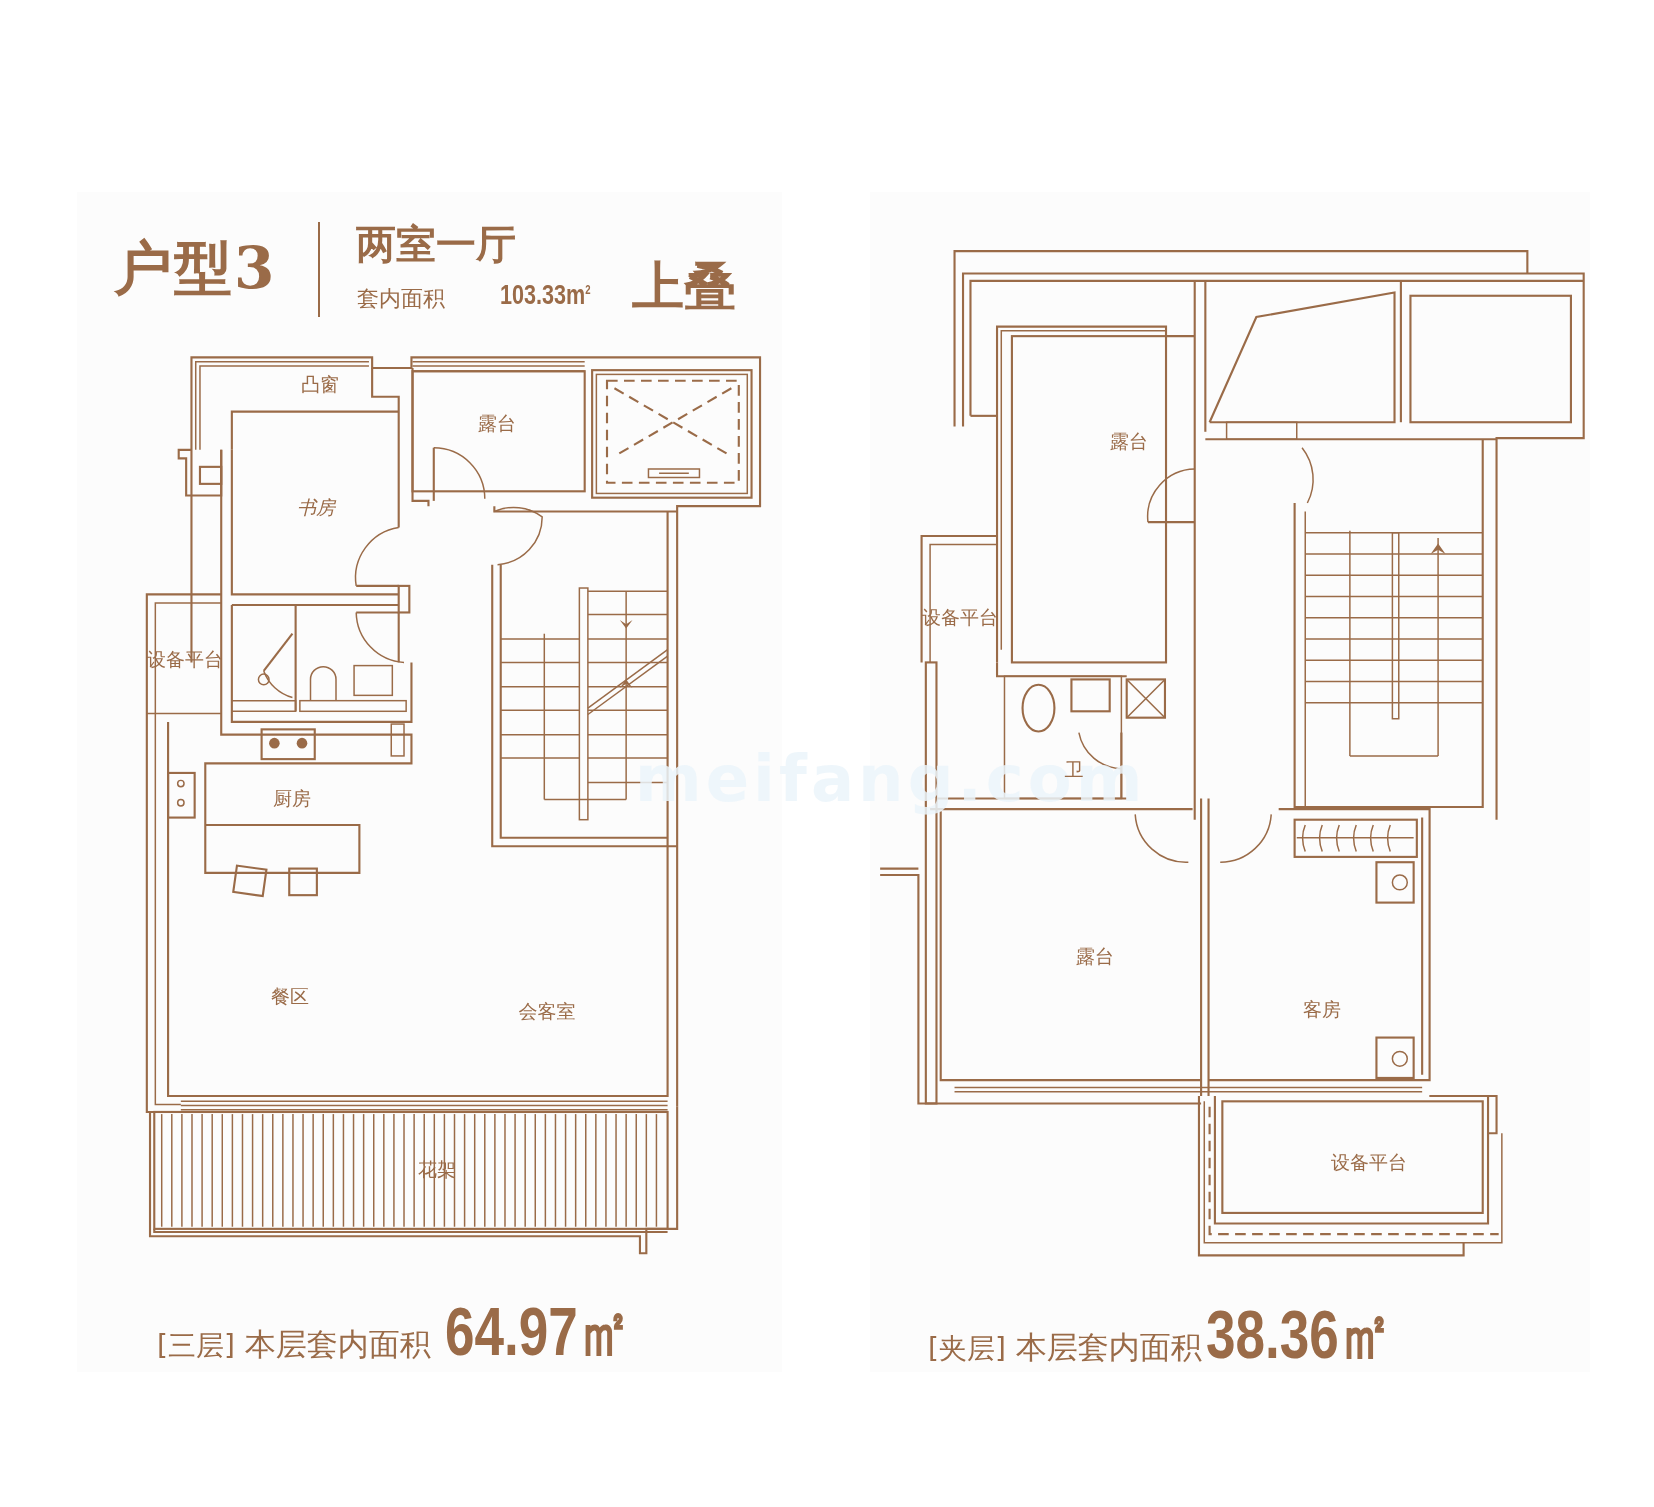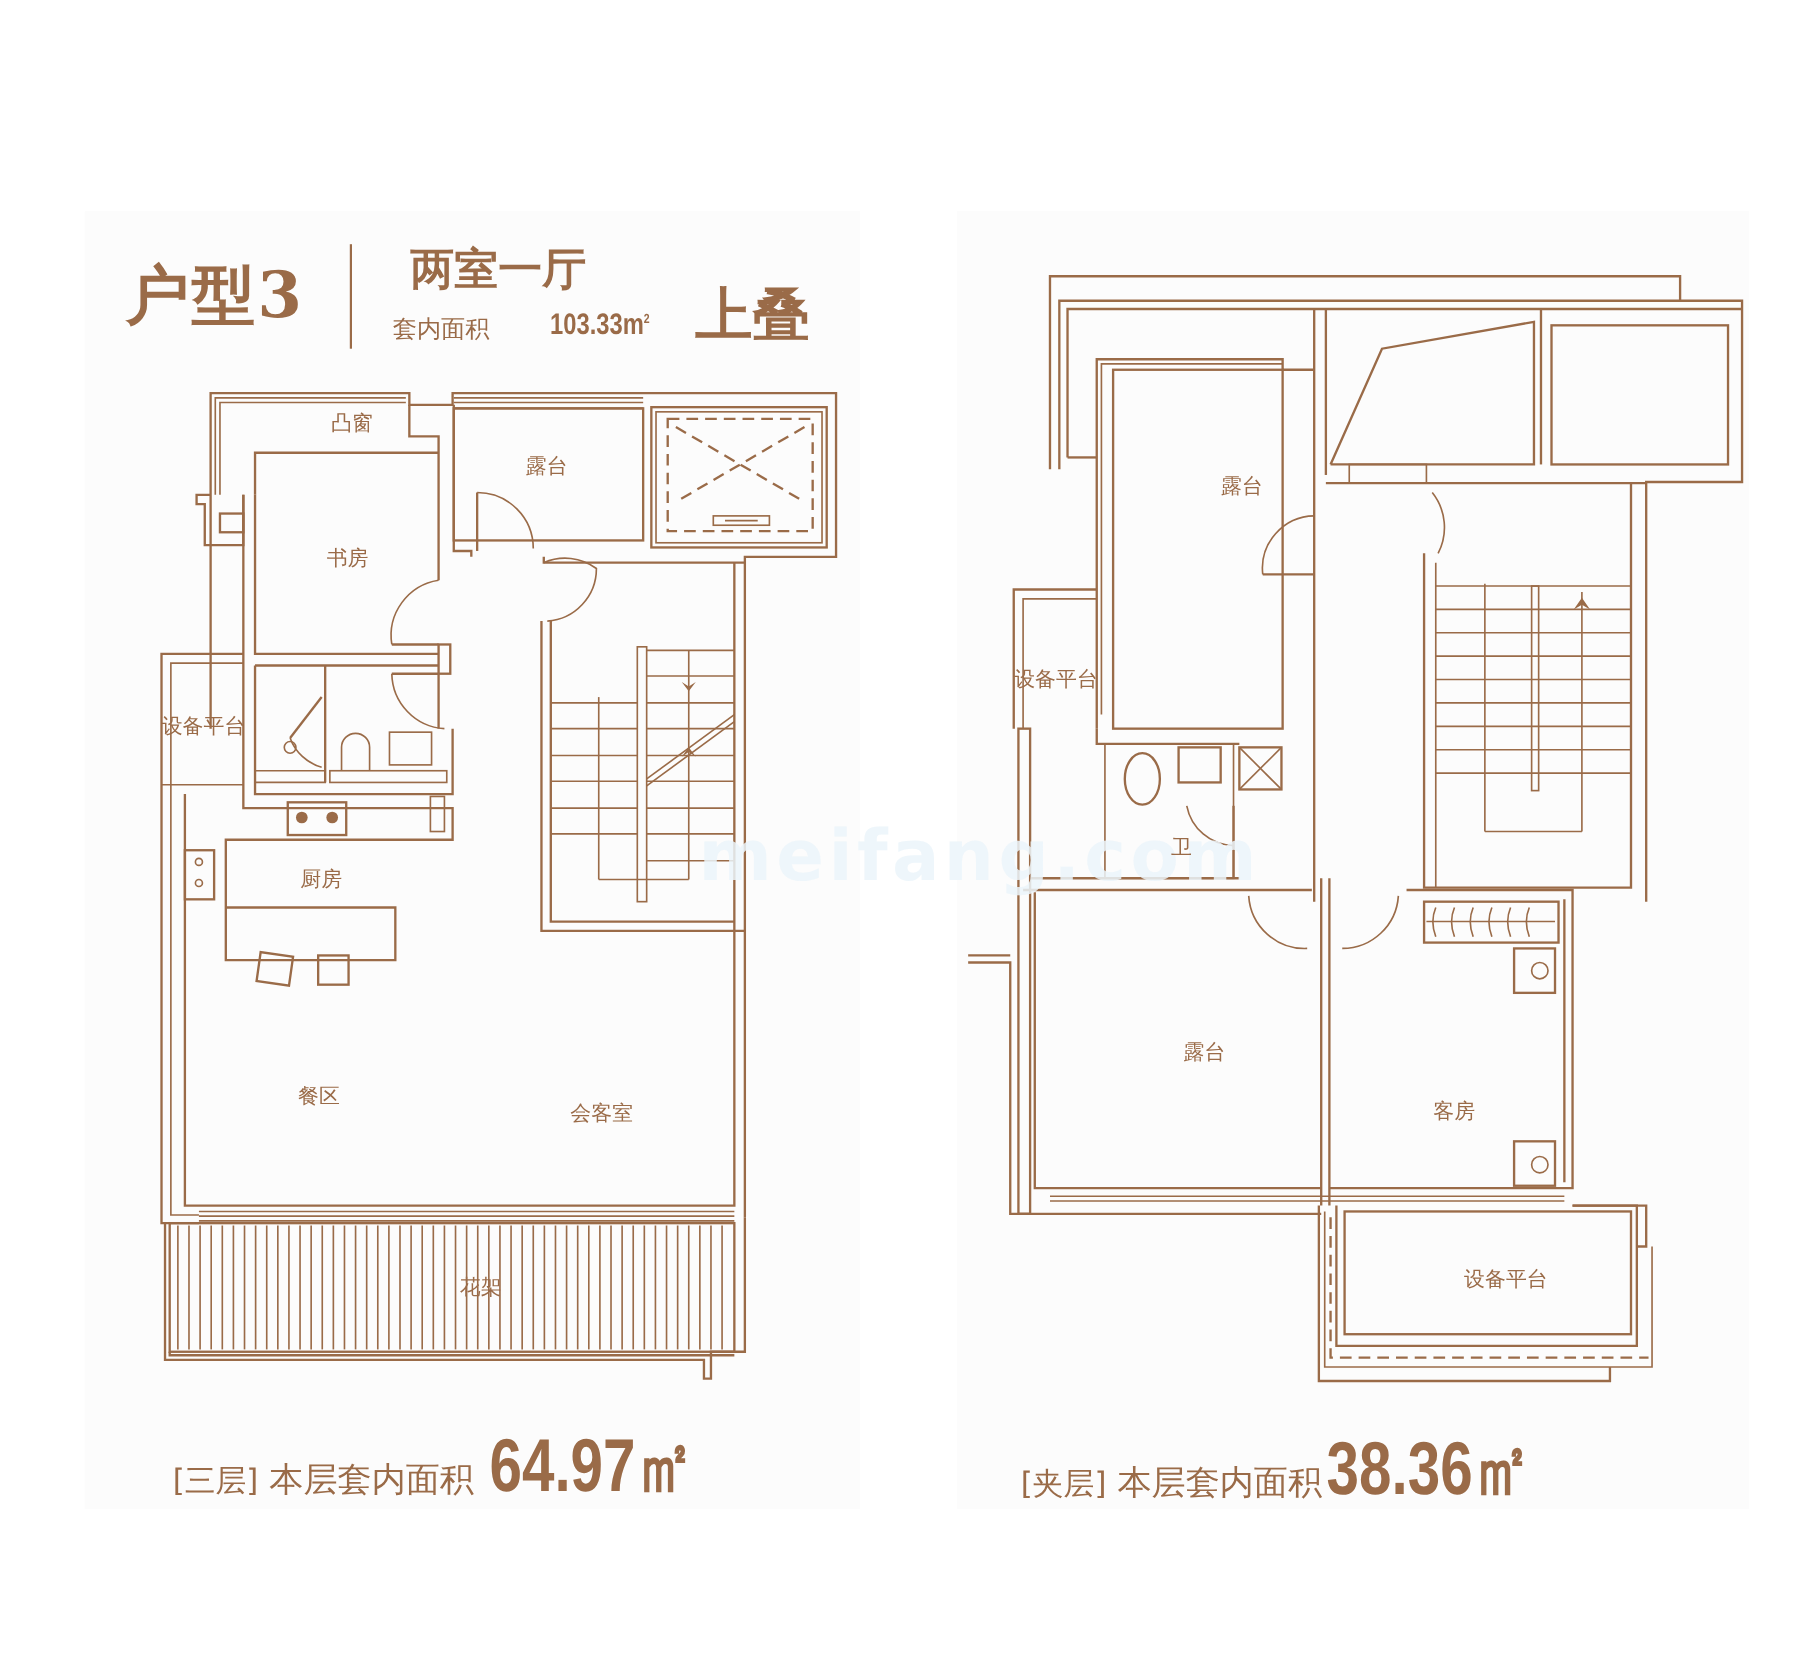--- a/index.html
+++ b/index.html
@@ -6,21 +6,21 @@
   body{width:1654px;height:1507px;position:relative;overflow:hidden;font-family:"DejaVu Sans","Liberation Sans",sans-serif;}
   #stage{position:absolute;left:0;top:12px;width:1654px;height:1507px;}
   .panel{position:absolute;background:#fcfcfc;}
   svg.plan{position:absolute;left:0;top:0;}
   .wall{fill:none;stroke:#9a6b48;stroke-width:2;}
   .wallt{fill:none;stroke:#9a6b48;stroke-width:1.4;}
   .dash{fill:none;stroke:#9a6b48;stroke-width:2;stroke-dasharray:10 6;}
   .fillc{fill:#9a6b48;}
   .room-label{position:absolute;color:#9a6b48;font-family:"DejaVu Sans",sans-serif;font-size:19px;white-space:nowrap;transform:translate(-50%,-50%);}
   .title-main{position:absolute;color:#9a6b48;font-family:"DejaVu Serif","Liberation Serif",serif;font-weight:bold;font-size:58px;letter-spacing:2px;white-space:nowrap;}
-  .title-sub{position:absolute;color:#9a6b48;font-family:"DejaVu Serif","Liberation Serif",serif;font-weight:bold;font-size:40px;white-space:nowrap;margin-left:17px;}
+  .title-sub{position:absolute;color:#9a6b48;font-family:"DejaVu Serif","Liberation Serif",serif;font-weight:bold;font-size:40px;white-space:nowrap;}
   .title-area-label{position:absolute;color:#9a6b48;font-family:"DejaVu Sans",sans-serif;font-size:22px;white-space:nowrap;}
   .title-area-value{position:absolute;color:#9a6b48;font-family:"Liberation Sans",sans-serif;font-size:27px;font-weight:bold;transform:scaleX(0.8);transform-origin:left center;white-space:nowrap;}
   .title-area-value sup{font-size:12px;}
   .title-stack{position:absolute;color:#9a6b48;font-family:"DejaVu Serif","Liberation Serif",serif;font-weight:bold;font-size:52px;white-space:nowrap;}
   .divider{position:absolute;width:2px;background:#9a6b48;}
   .floor-caption{position:absolute;color:#9a6b48;white-space:nowrap;display:flex;align-items:baseline;}
   .floor-caption .bracket{font-family:"DejaVu Sans",sans-serif;font-size:28px;}
   .floor-caption .desc{font-family:"DejaVu Sans",sans-serif;font-size:31px;margin-left:10px;}
   .floor-caption .num{font-family:"Liberation Sans",sans-serif;font-size:68px;font-weight:bold;display:inline-block;transform:scaleX(0.78);transform-origin:left bottom;margin-left:14px;}
   .watermark{position:absolute;color:rgba(235,244,250,0.85);font-family:"DejaVu Sans",sans-serif;font-weight:bold;font-size:64px;white-space:nowrap;letter-spacing:4px;}
@@ -291,21 +291,21 @@
       <polyline class="wall" points="1143,1020 1143,1140 1400,1140 1400,1020 1345,1020"></polyline>
       <rect class="wall" x="1150" y="1025" width="245" height="105"></rect>
       <polyline class="wall" points="1345,1020 1408,1020 1408,1055 1400,1055"></polyline>
     </g>
   </svg>
 
   <div class="watermark" style="left:635px;top:730px;">meifang.com</div>
 
   <div class="room-label" style="left:320px;top:373px;">凸窗</div>
   <div class="room-label" style="left:497px;top:412px;">露台</div>
-  <div class="room-label" style="left:316px;top:496px;">书房</div>
+  <div class="room-label" style="left:316px;top:496px;font-style:italic;">书房</div>
   <div class="room-label" style="left:185px;top:648px;">设备平台</div>
   <div class="room-label" style="left:292px;top:787px;">厨房</div>
   <div class="room-label" style="left:290px;top:985px;">餐区</div>
   <div class="room-label" style="left:547px;top:1000px;">会客室</div>
   <div class="room-label" style="left:437px;top:1158px;">花架</div>
 
   <div class="room-label" style="left:1129px;top:430px;">露台</div>
   <div class="room-label" style="left:960px;top:606px;">设备平台</div>
   <div class="room-label" style="left:1074px;top:758px;">卫</div>
   <div class="room-label" style="left:1095px;top:945px;">露台</div>

